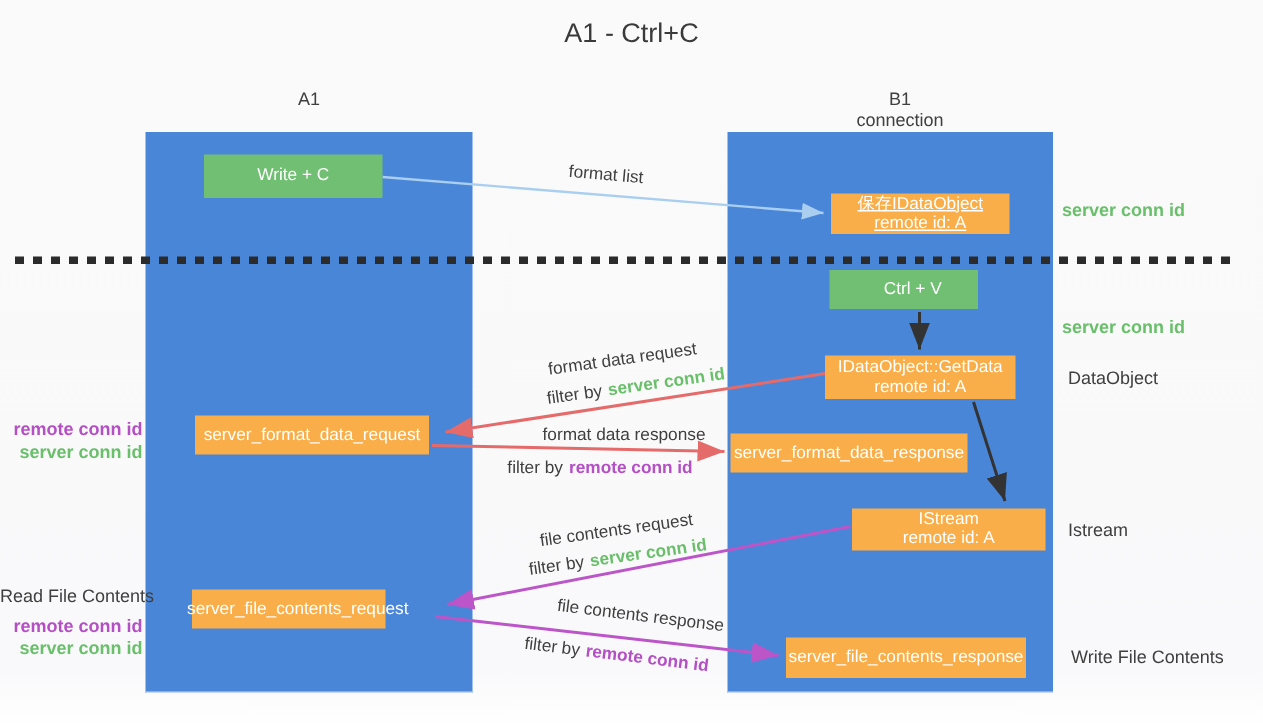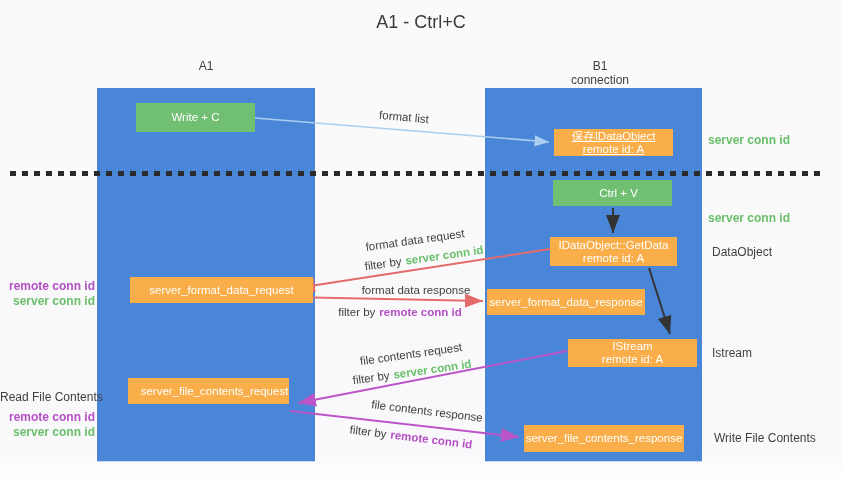--- a/index.html
+++ b/index.html
@@ -91,43 +91,43 @@
 
   <div class="abs node node-green" style="left:136px;top:103px;width:119px;height:29px;">
     <div>Write + C</div>
   </div>
 
   <div class="abs node node-orange" style="left:554px;top:129px;width:119px;height:27px;text-decoration:underline;">
     <div>保存IDataObject</div>
     <div>remote id: A</div>
   </div>
 
-  <div class="abs node node-green" style="left:553px;top:180px;width:119px;height:26px;padding-left:12px;">
+  <div class="abs node node-green" style="left:553px;top:180px;width:99px;height:26px;padding-left:12px;">
     <div>Ctrl + V</div>
   </div>
 
   <div class="abs node node-orange" style="left:550px;top:237px;width:127px;height:29px;">
     <div>IDataObject::GetData</div>
     <div>remote id: A</div>
   </div>
 
-  <div class="abs node node-orange" style="left:130px;top:277px;width:183px;height:26px;">
+  <div class="abs node node-orange" style="left:130px;top:277px;width:156px;height:26px;">
     <div>server_format_data_request</div>
   </div>
 
   <div class="abs node node-orange" style="left:487px;top:289px;width:158px;height:26px;">
     <div>server_format_data_response</div>
   </div>
 
   <div class="abs node node-orange" style="left:568px;top:339px;width:129px;height:28px;">
     <div>IStream</div>
     <div>remote id: A</div>
   </div>
 
-  <div class="abs node node-orange" style="left:128px;top:378px;width:161px;height:26px;padding-left:12px;">
+  <div class="abs node node-orange" style="left:128px;top:393px;width:129px;height:26px;padding-left:12px;">
     <div>server_file_contents_request</div>
   </div>
 
   <div class="abs node node-orange" style="left:524px;top:425px;width:160px;height:27px;">
     <div>server_file_contents_response</div>
   </div>
 
   <div class="abs lbl lbl-center" style="left:404px;top:117px;transform:translate(-50%,-50%) rotate(5deg);">format list</div>
 
   <div class="abs lbl lbl-center" style="left:415px;top:240px;transform:translate(-50%,-50%) rotate(-8deg);">format data request</div>

